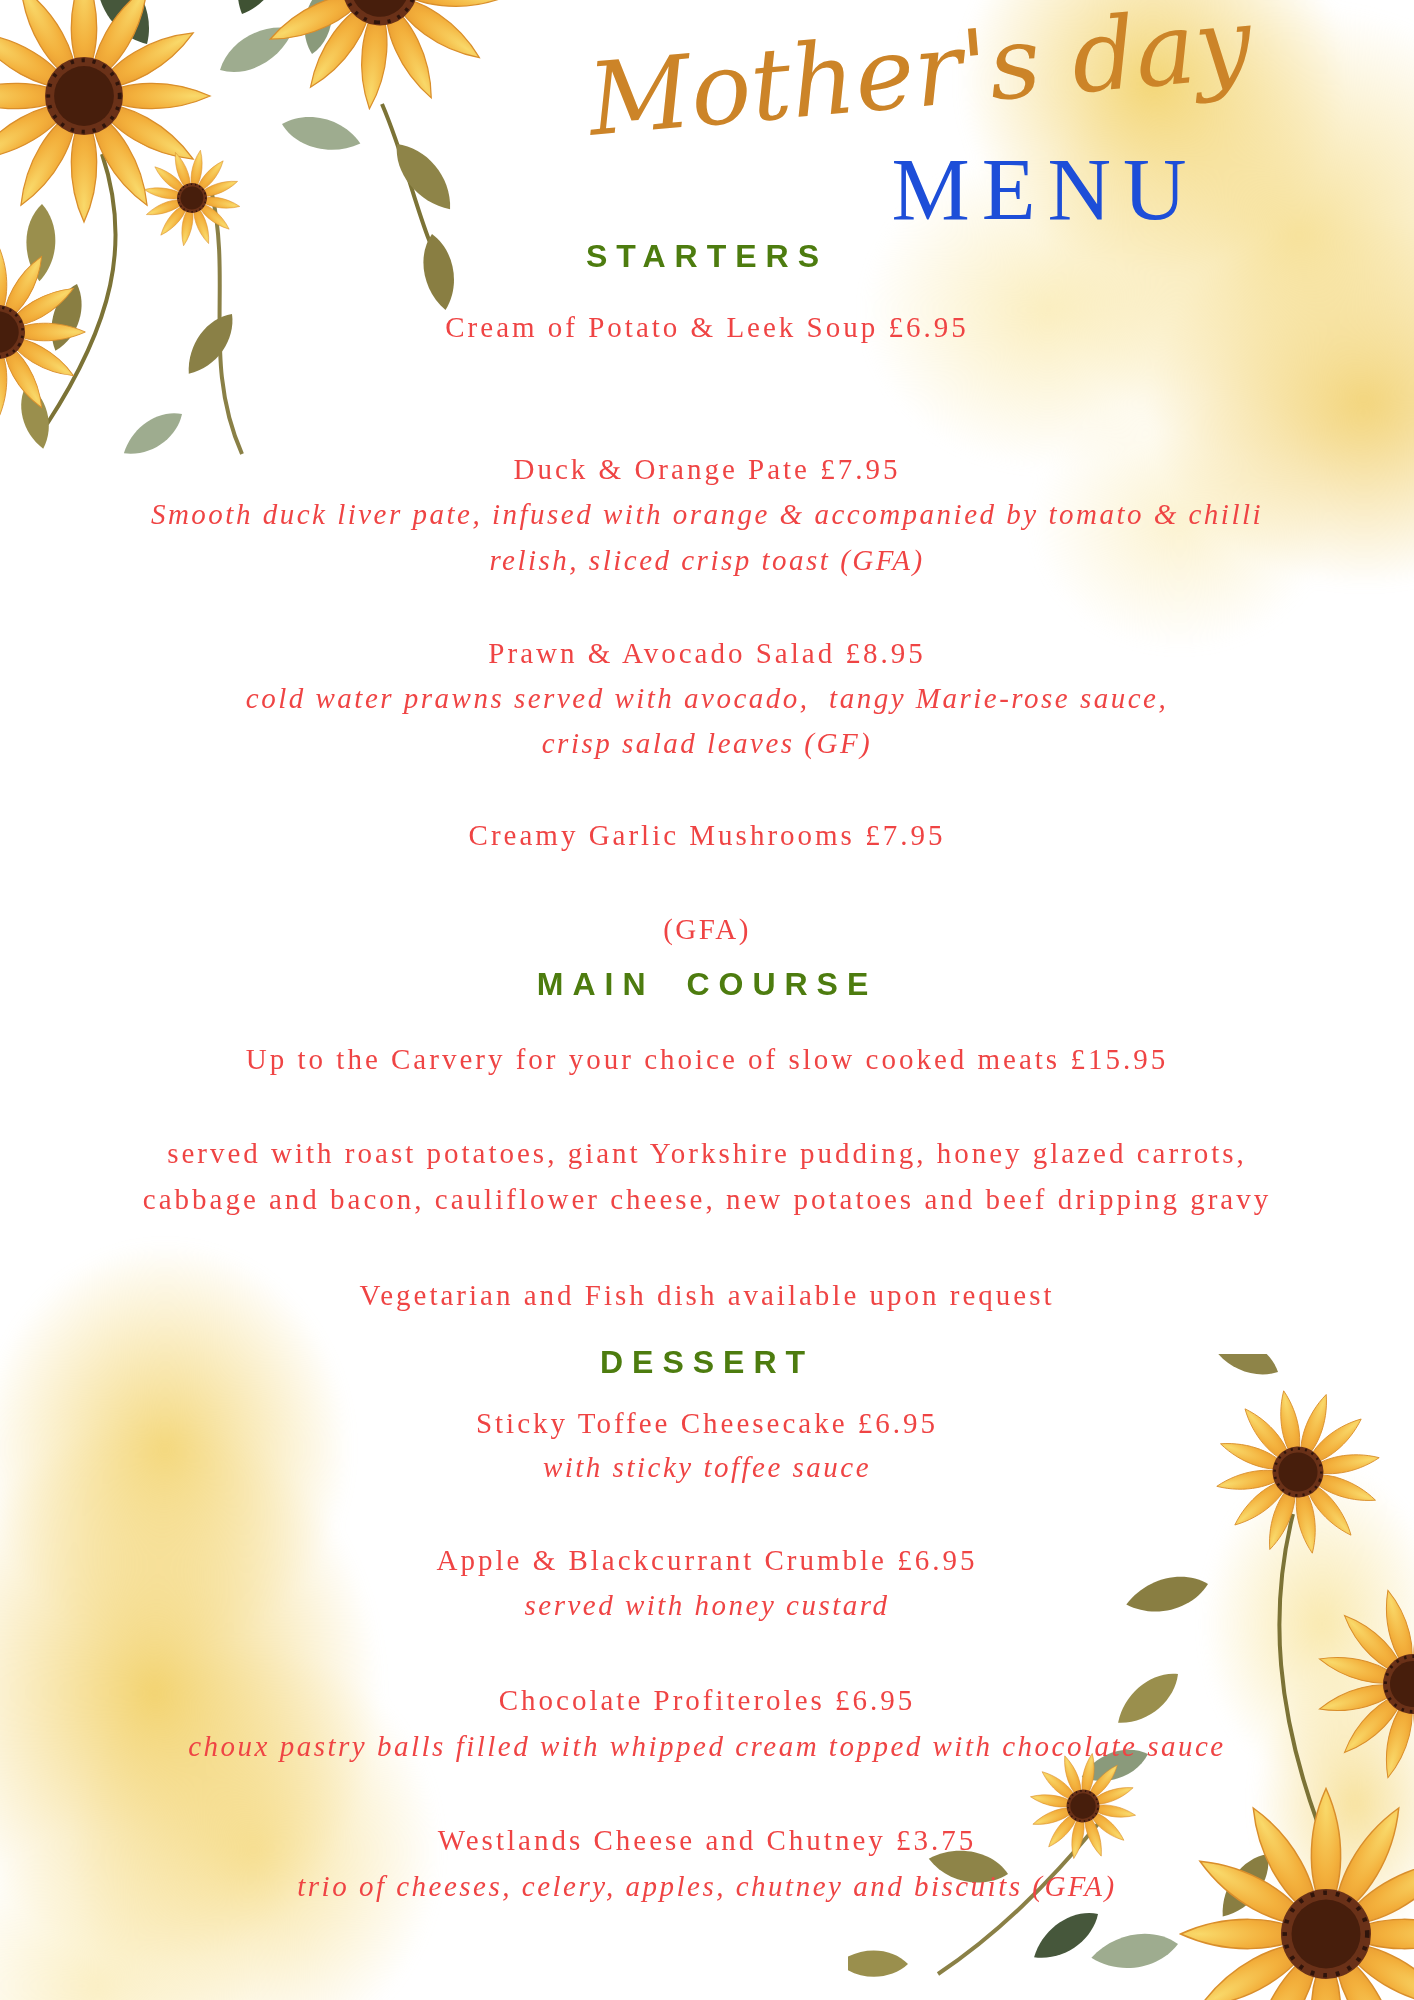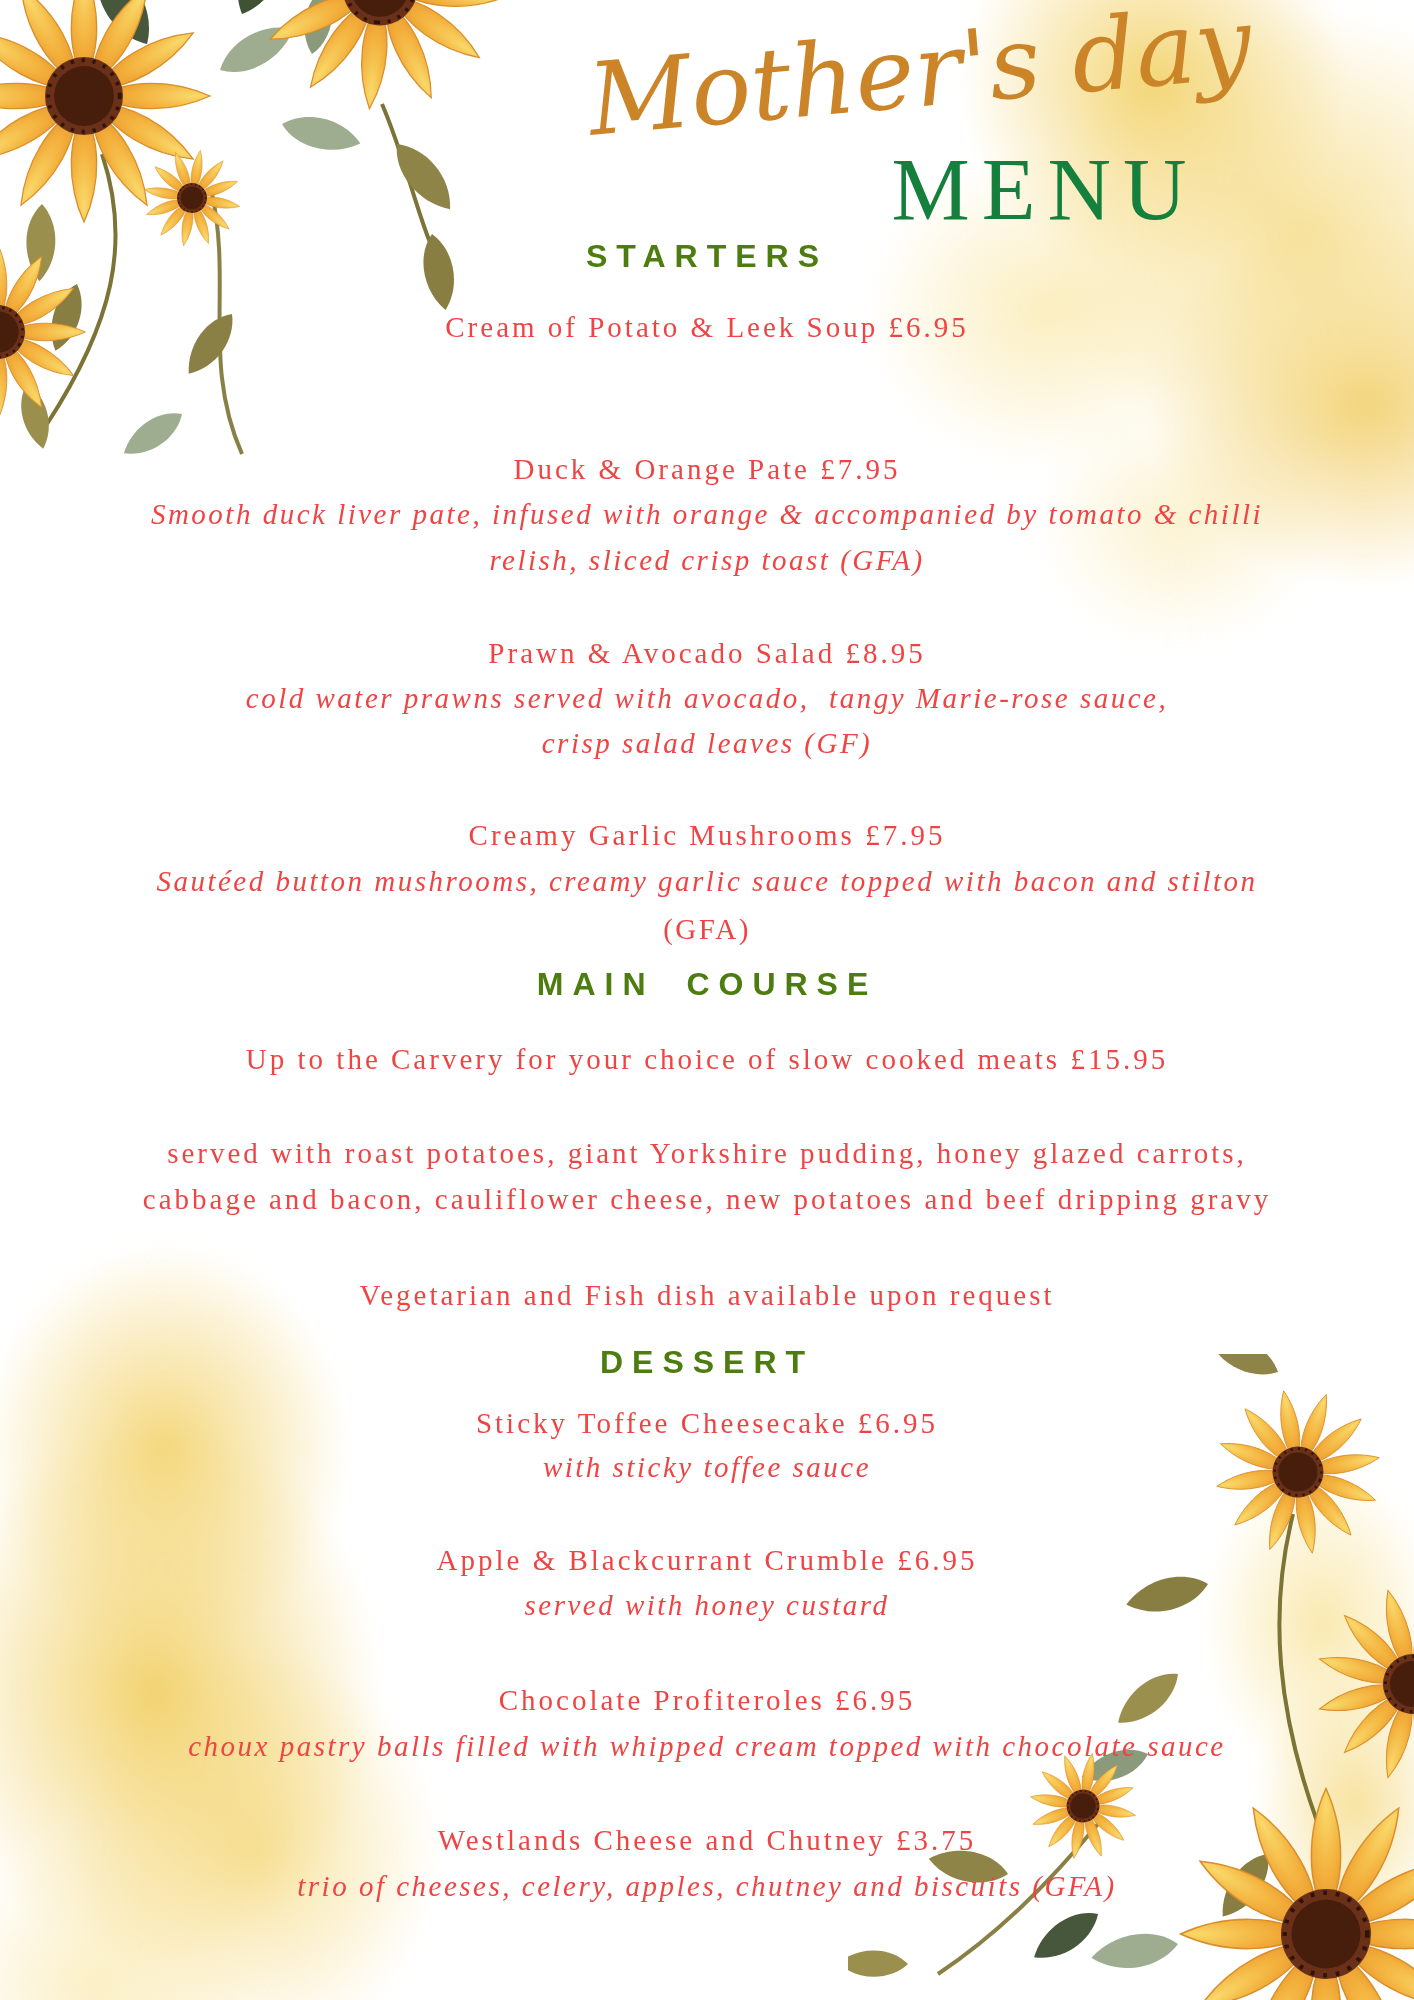--- a/index.html
+++ b/index.html
@@ -37,21 +37,21 @@
 
   
   .title-script{
     position:absolute;top:12px;left:530px;width:780px;text-align:center;
     font-family:"DejaVu Serif",serif;font-style:italic;font-size:100px;line-height:1.2;
     color:#cc8428;transform:rotate(-5deg);white-space:nowrap;
   }
   .title-menu{
     position:absolute;top:146px;left:838px;width:414px;text-align:center;
     font-family:"Liberation Serif",serif;font-size:88px;line-height:1;
-    letter-spacing:12px;color:#15803d;white-space:nowrap;
+    letter-spacing:12px;color:#1d4ed8;white-space:nowrap;
   }
 
   
   .heading{
     position:absolute;left:0;width:100%;text-align:center;
     font-family:"Liberation Sans",sans-serif;font-weight:bold;font-size:32px;
     letter-spacing:9px;word-spacing:14px;color:#4d7c0f;white-space:pre;
   }
 
   
@@ -154,21 +154,20 @@
 
   <div class="line name" style="top:452px">Duck &amp; Orange Pate £7.95</div>
   <div class="line desc" style="top:497px">Smooth duck liver pate, infused with orange &amp; accompanied by tomato &amp; chilli</div>
   <div class="line desc" style="top:543px">relish, sliced crisp toast (GFA)</div>
 
   <div class="line name" style="top:636px">Prawn &amp; Avocado Salad £8.95</div>
   <div class="line desc" style="top:681px">cold water prawns served with avocado,  tangy Marie-rose sauce,</div>
   <div class="line desc" style="top:726px">crisp salad leaves (GF)</div>
 
   <div class="line name" style="top:818px">Creamy Garlic Mushrooms £7.95</div>
-  <div class="line desc" style="top:864px">Sautéed button mushrooms, creamy garlic sauce topped with bacon and stilton</div>
   <div class="line desc roman" style="top:912px">(GFA)</div>
 
   <div class="heading" style="top:966px">MAIN COURSE</div>
   <div class="line name" style="top:1042px">Up to the Carvery for your choice of slow cooked meats £15.95</div>
   <div class="line name" style="top:1136px">served with roast potatoes, giant Yorkshire pudding, honey glazed carrots,</div>
   <div class="line name" style="top:1182px">cabbage and bacon, cauliflower cheese, new potatoes and beef dripping gravy</div>
   <div class="line name" style="top:1278px">Vegetarian and Fish dish available upon request</div>
 
   <div class="heading" style="top:1344px">DESSERT</div>
 

